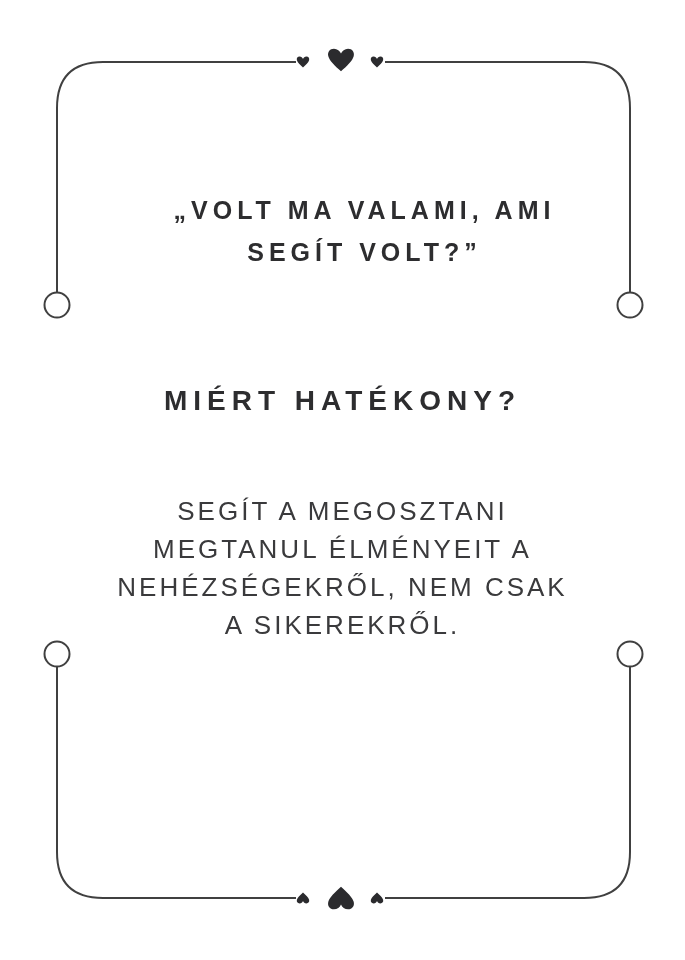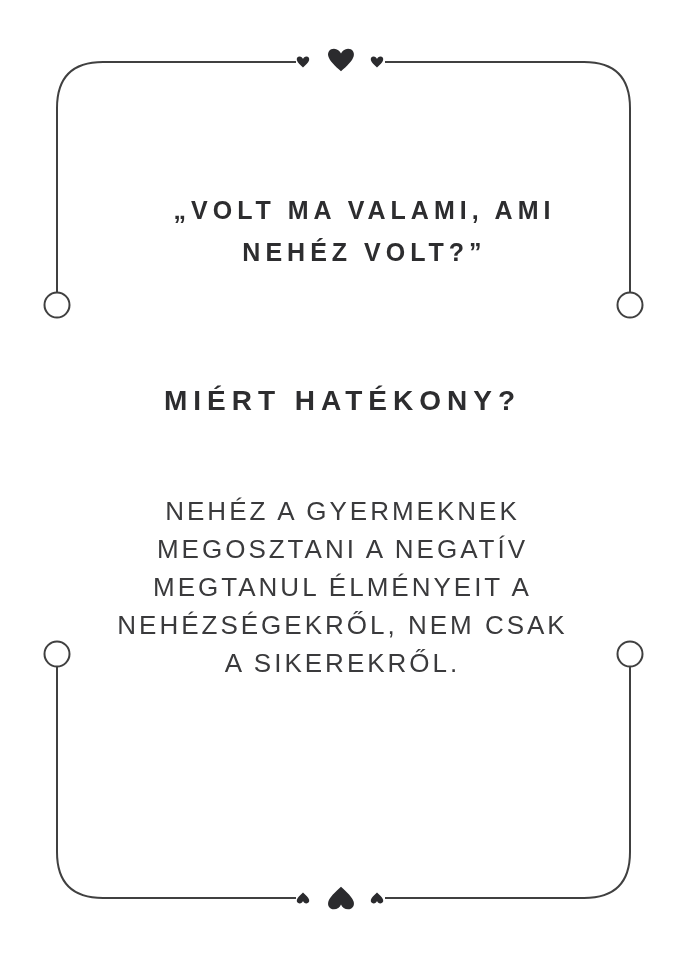--- a/index.html
+++ b/index.html
@@ -77,26 +77,25 @@
       <use href="#heart-shape" transform="translate(341 60) scale(0.27) translate(-50 -46)"></use>
       <use href="#heart-shape" transform="translate(377 62) scale(0.13) translate(-50 -46)"></use>
       <use href="#heart-shape" transform="translate(303 898) rotate(180) scale(0.13) translate(-50 -46)"></use>
       <use href="#heart-shape" transform="translate(341 898) rotate(180) scale(0.27) translate(-50 -46)"></use>
       <use href="#heart-shape" transform="translate(377 898) rotate(180) scale(0.13) translate(-50 -46)"></use>
     </g>
   </svg>
 
   <div class="quote">
     <div>„VOLT MA VALAMI, AMI</div>
-    <div>NEHÉZ VOLT?”</div>
+    <div>SEGÍT VOLT?”</div>
   </div>
 
   <div class="heading">MIÉRT HATÉKONY?</div>
 
   <div class="bodytext">
-    <div>NEHÉZ A GYERMEKNEK</div>
-    <div>MEGOSZTANI A NEGATÍV</div>
+    <div>SEGÍT A MEGOSZTANI</div>
     <div>MEGTANUL ÉLMÉNYEIT A</div>
     <div>NEHÉZSÉGEKRŐL, NEM CSAK</div>
     <div>A SIKEREKRŐL.</div>
   </div>
 
 </div>
 
 </body></html>

